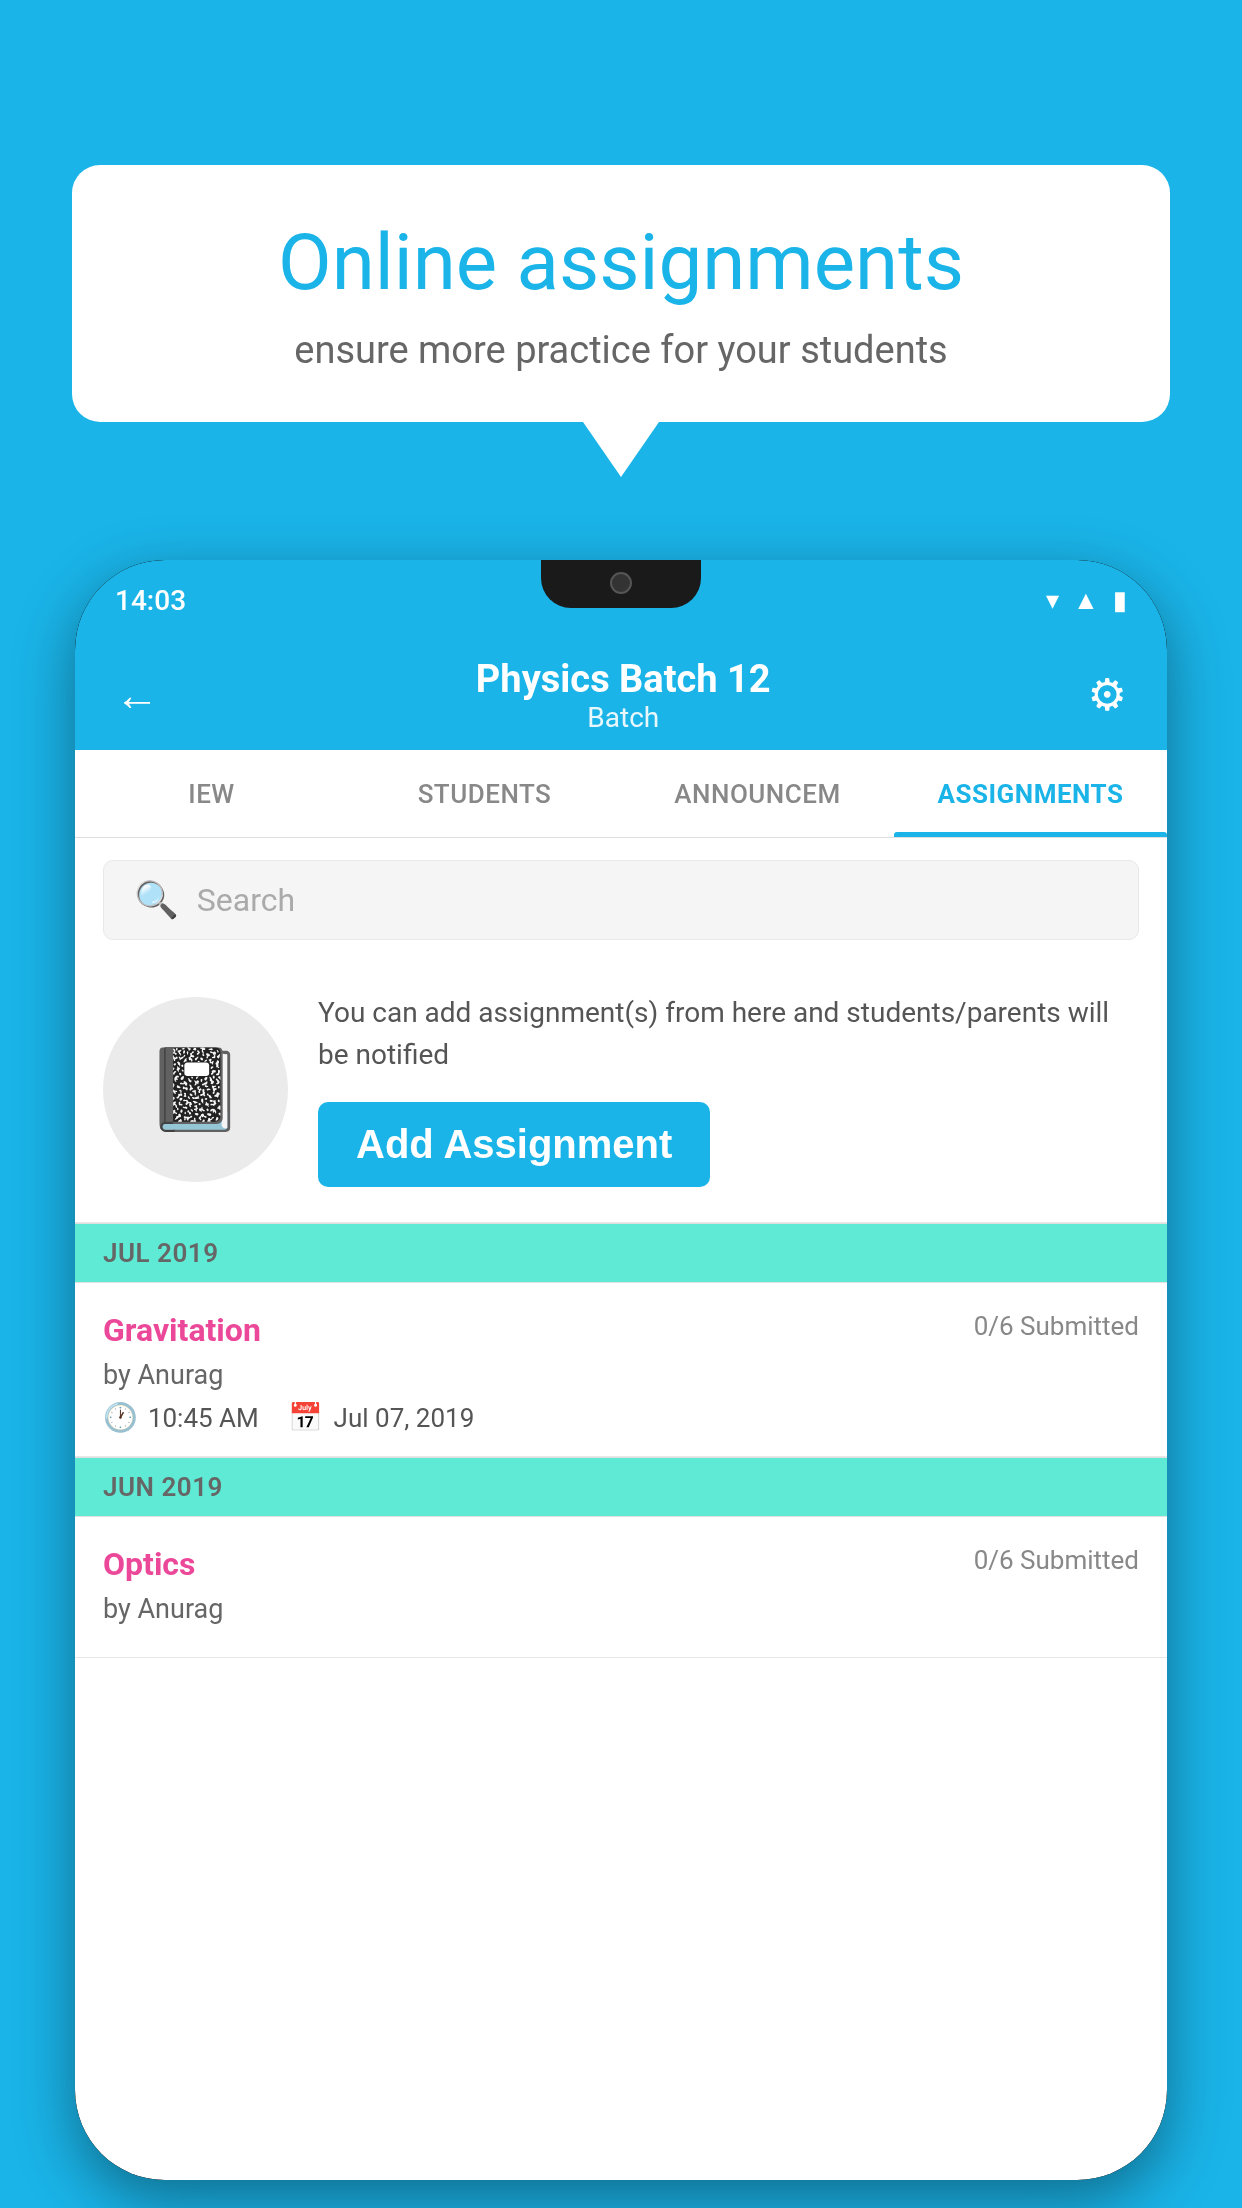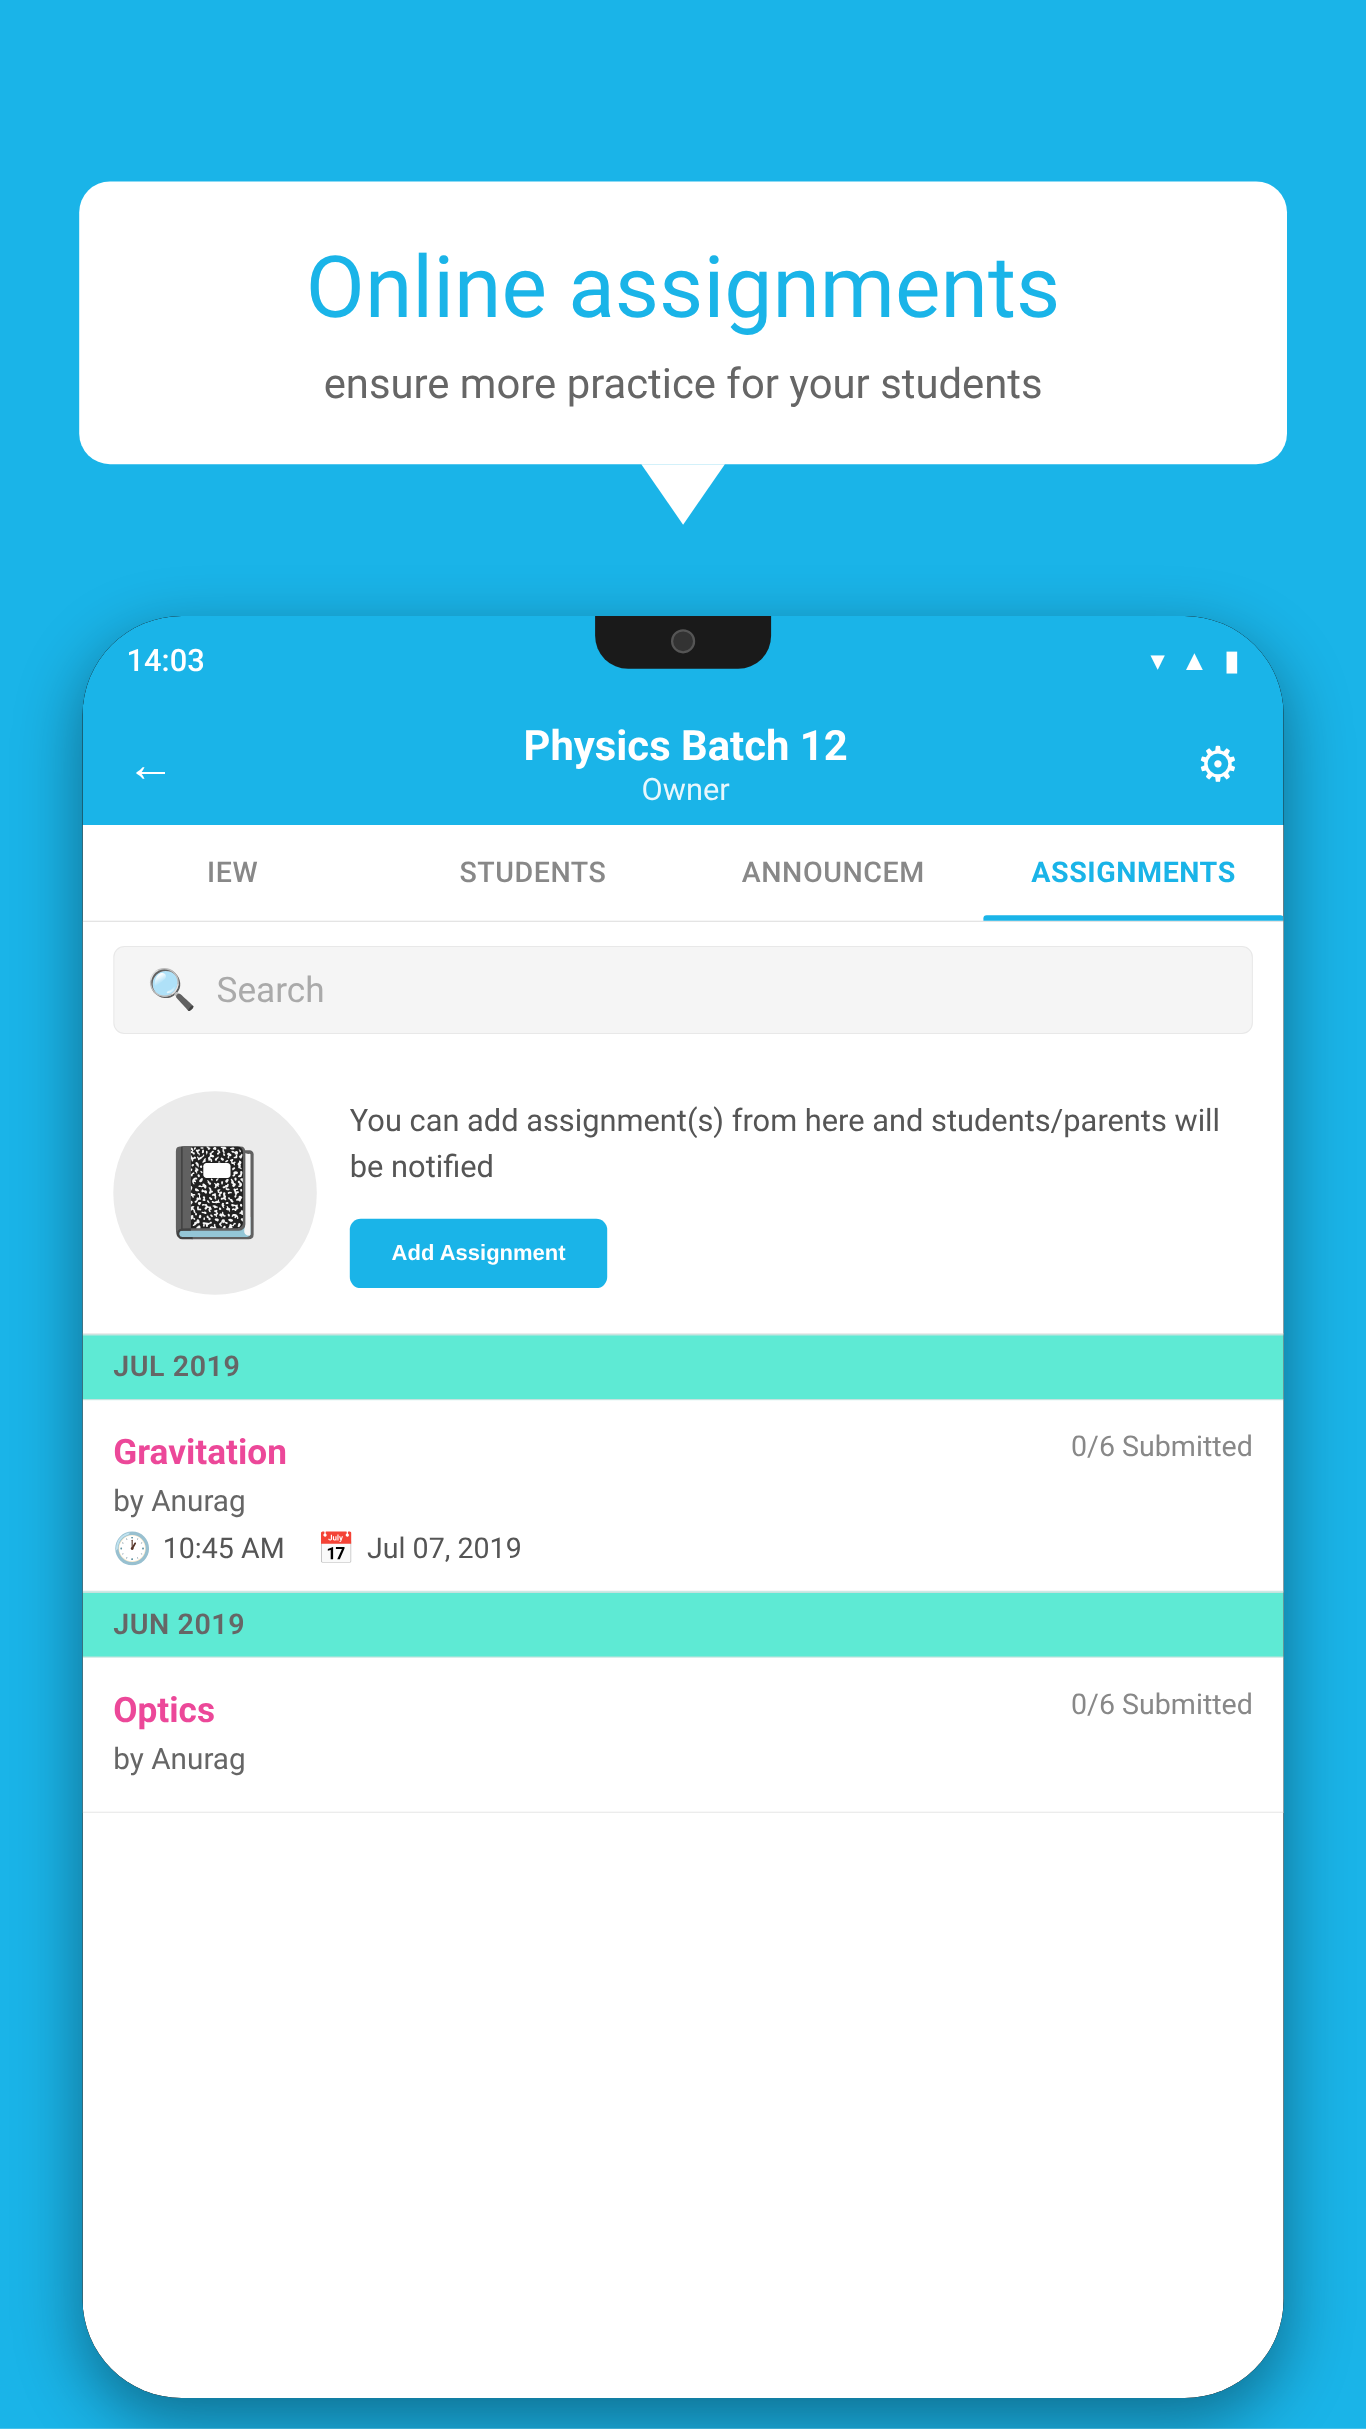--- a/index.html
+++ b/index.html
@@ -235,21 +235,21 @@
       color: #555;
       line-height: 1.5;
       margin-bottom: 26px;
     }
     .add-assignment-btn {
       background: #1ab4e8;
       color: white;
       border: none;
       border-radius: 10px;
       padding: 20px 38px;
-      font-size: 20px;
+      font-size: 40px;
       font-weight: 600;
       cursor: pointer;
     }
 
     
     .section-header {
       background: #5eead4;
       padding: 14px 28px;
       font-size: 26px;
       color: #666;
@@ -344,21 +344,21 @@
         <span class="status-icon">▾</span>
         <span class="status-icon">▲</span>
         <span class="status-icon">▮</span>
       </div>
     </div>
 
     <div class="app-header">
       <span class="back-arrow">←</span>
       <div class="header-title-block">
         <div class="header-title">Physics Batch 12</div>
-        <div class="header-subtitle">Owner</div>
+        <div class="header-subtitle">Batch</div>
       </div>
       <span class="settings-icon">⚙</span>
     </div>
 
     <div class="tab-bar">
       <div class="tab-item">
         <span>IEW</span>
       </div>
       <div class="tab-item">
         <span>STUDENTS</span>

